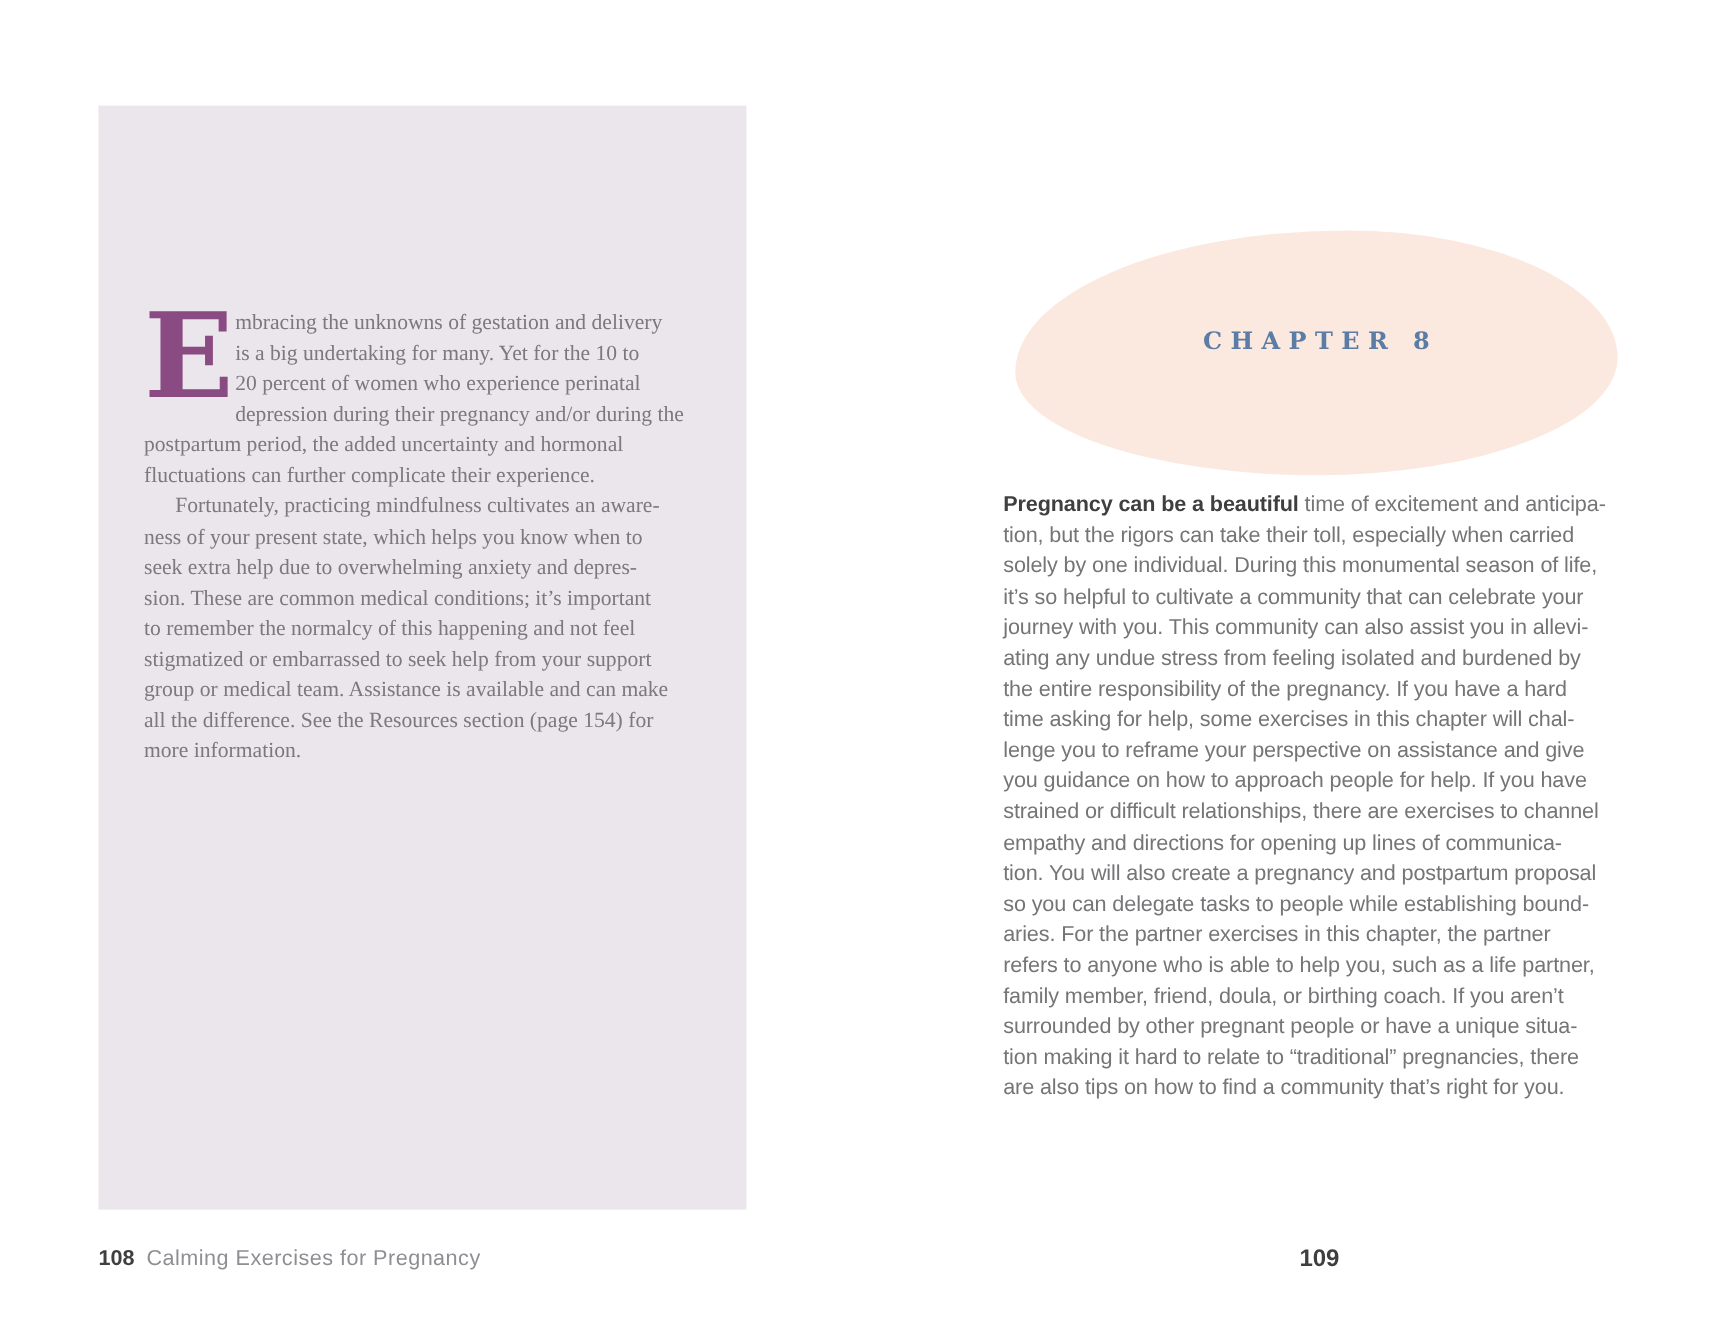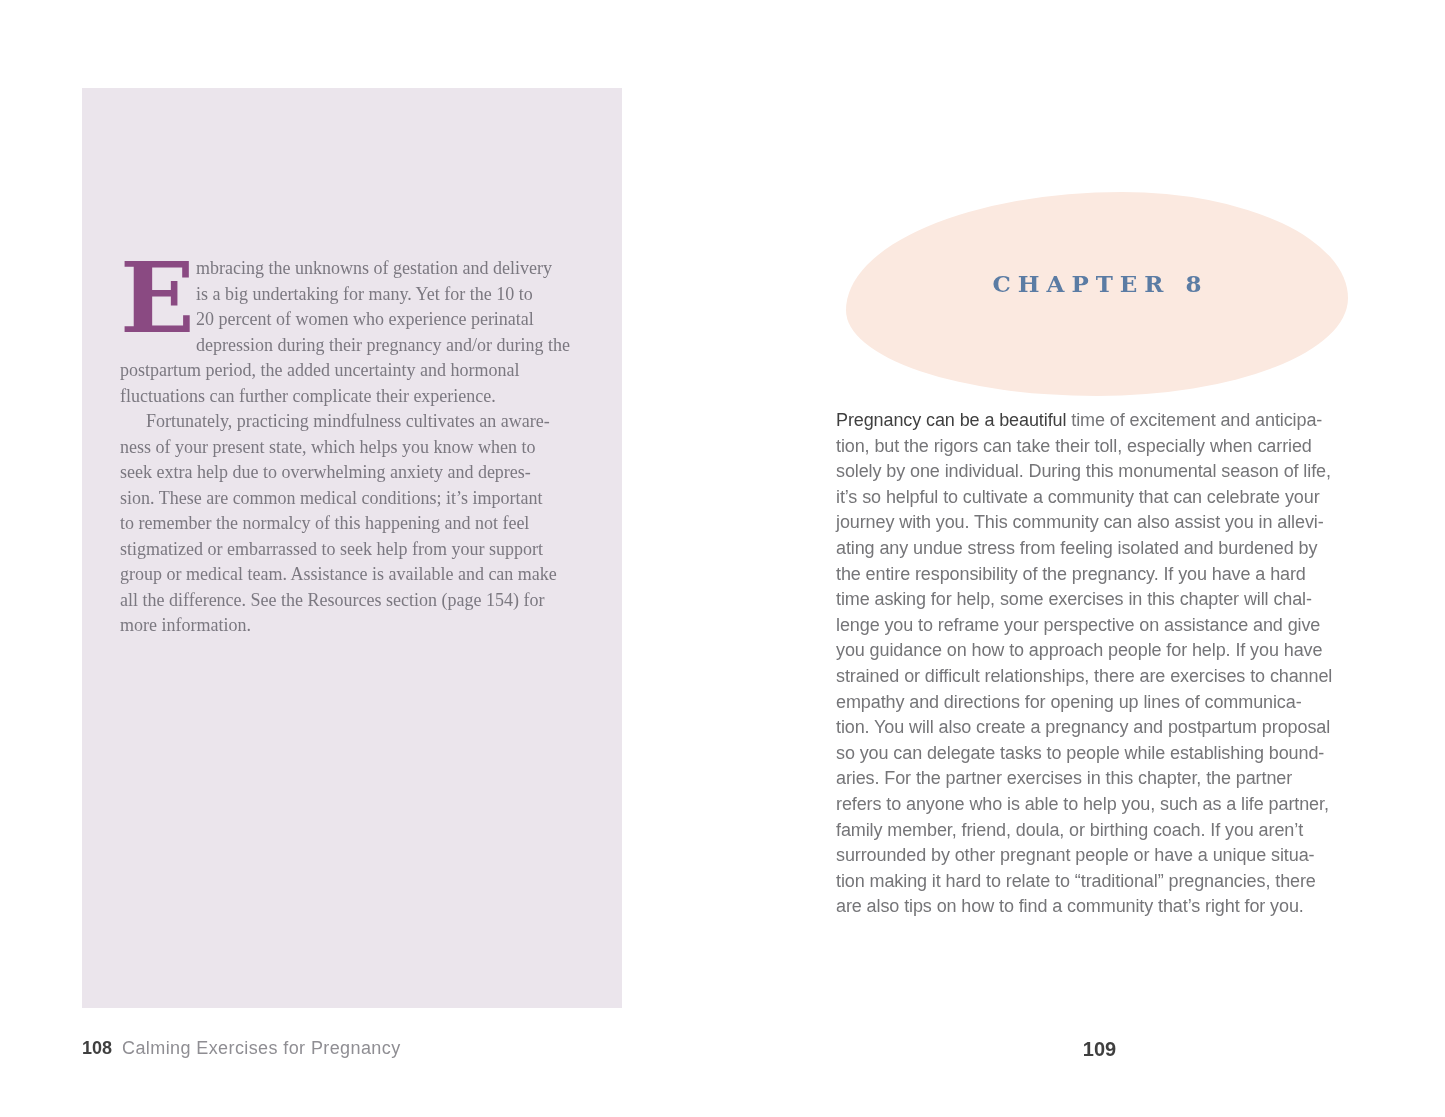--- a/index.html
+++ b/index.html
@@ -74,21 +74,21 @@
   .chapter-blob{
     position:absolute;left:846px;top:192px;
     width:502px;height:204px;
     background:var(--blob-peach,#fbe9e0);
     border-radius:55% 45% 50% 50% / 58% 52% 48% 42%;
     display:flex;flex-direction:column;align-items:center;justify-content:center;
   }
   .chapter-label{
     font-family:"DejaVu Serif",serif;
     font-weight:bold;
-    font-size:23px;
+    font-size:20px;
     letter-spacing:7px;
     color:var(--chapter-label-blue,#5b7ca4);
     margin-bottom:21px;
     padding-left:7px; 
   }
   .chapter-title{
     font-family:"Liberation Serif",serif;
     font-weight:bold;
     font-size:44px;line-height:51px;
     color:var(--chapter-title-purple,#6d3862);
@@ -97,21 +97,21 @@
   }
   .intro{
     position:absolute;left:836px;top:408px;width:560px;
     font-family:"Liberation Sans",sans-serif;
     font-size:18px;line-height:25.6px;
     letter-spacing:-0.1px;
     color:var(--body-gray-sans,#757578);
     white-space:pre;
   }
   .intro-lead{
-    font-weight:normal;
+    font-weight:bold;
     color:var(--ink-dark,#3f3f3f);
   }
   .right-footer{
     position:absolute;left:836px;top:1038px;width:527px;
     text-align:center;
     font-size:20px;
   }
   .right-footer .folio{font-weight:600;}
 </style>
 </head>

